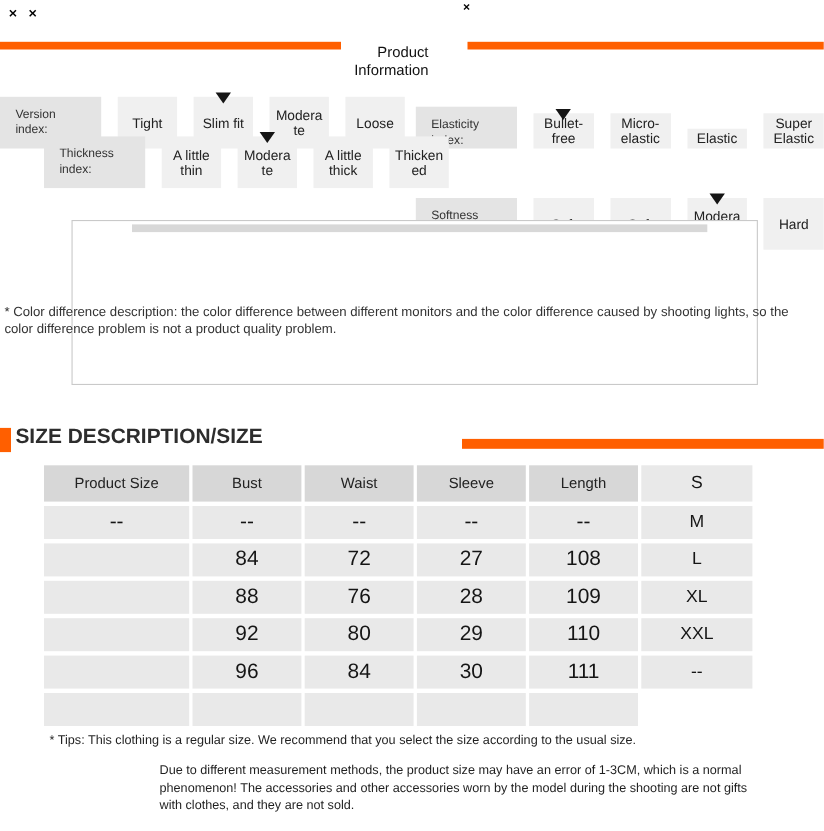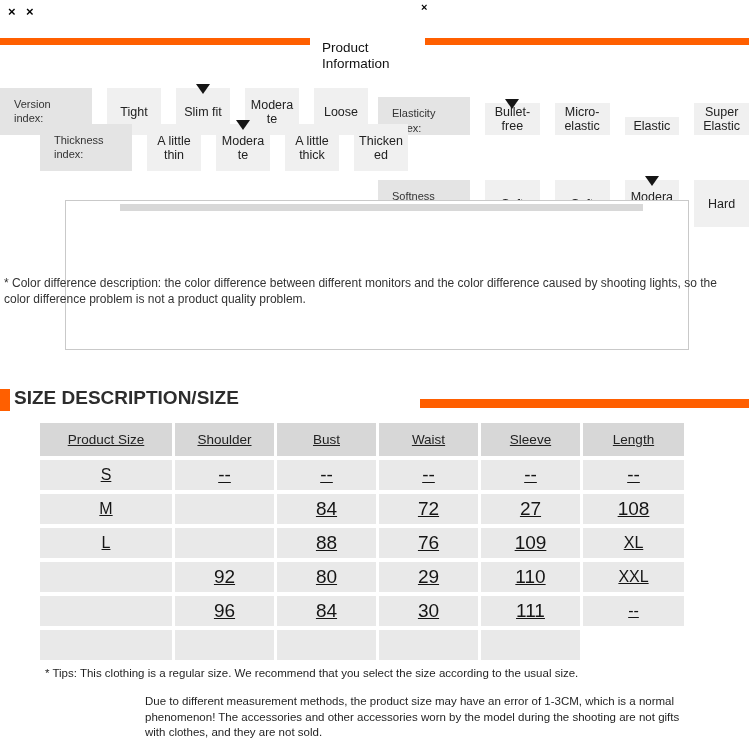--- a/index.html
+++ b/index.html
@@ -8,21 +8,21 @@
   .page { position:relative; width:749px; height:755px; background:#fff; overflow:hidden; color:#1a1a1a; }
 
   .artifact { position:absolute; font-weight:700; font-size:13px; color:#000; }
   .a1 { left:8px;  top:4px; }
   .a2 { left:26px; top:4px; }
   .a3 { left:421px; top:1px; font-size:11px; }
 
   .bar { position:absolute; top:38px; height:7px; background:#ff5f00; }
   .bar-left  { left:0; width:310px; }
   .bar-right { left:425px; width:324px; }
-  .title { position:absolute; left:322px; top:40px; font-size:13.5px; line-height:1.18; color:#111; }
+  .title { position:absolute; left:322px; top:40px; font-size:13.5px; line-height:1.18; color:#111;text-align:right; }
 
   .idx-half { position:absolute; display:flex; gap:15px; height:47px; }
   .r1l { left:0;     top:88px;  width:368px; }
   .r1r { left:378px; top:88px;  width:371px;align-items:flex-end; }
   .r2l { left:0;     top:124px; width:368px;margin-left:40px; }
   .r2r { left:378px; top:140px; width:371px;margin-top:40px; }
   .idx-label { width:92px; flex:none; background:#e4e4e4; font-size:11px; line-height:1.3; padding:9px 0 0 14px; color:#333; }
   .idx-val { flex:1; background:#f0f0f0; position:relative; display:flex; align-items:center; justify-content:center;
              text-align:center; font-size:12.5px; line-height:1.12; padding:2px 5px; color:#222; overflow-wrap:anywhere; }
   .marker { position:absolute; top:-4px; left:50%; margin-left:-7px; width:0; height:0;
@@ -33,21 +33,21 @@
   .model-strip { margin:3px 45px 0 54px; height:7px; background:#d8d8d8; }
   .color-note { position:absolute; left:4px; top:276px; width:741px; font-size:12px; line-height:1.32; color:#333; }
 
   .size-accent-left  { position:absolute; left:0; top:389px; width:10px; height:22px; background:#ff5f00; }
   .size-heading { position:absolute; left:14px; top:387px; font-size:19px; font-weight:700; color:#2d2d2d; }
   .size-accent-right { position:absolute; left:420px; top:399px; width:329px; height:9px; background:#ff5f00; }
 
   .size-table { position:absolute; left:40px; top:423px; width:646px; display:grid;
                 grid-template-columns:132px 99px 99px 99px 99px 101px;
                 grid-template-rows:33px repeat(6, 30px); gap:4px 3px; }
-  .cell { display:flex; align-items:center; justify-content:center;text-decoration:underline; }
+  .cell { display:flex; align-items:center; justify-content:center; }
   .th { background:#d7d7d7; font-size:13.5px; color:#222; }
   .td { background:#e9e9e9; font-size:19px; color:#151515; }
   .td.size-name { font-size:16px; }
 
   .tips { position:absolute; left:45px; top:666px; width:540px; font-size:11.5px; line-height:1.35; color:#1f1f1f; }
   .note { position:absolute; left:145px; top:694px; width:548px; font-size:11.5px; line-height:1.35; color:#1f1f1f; }
 </style>
 </head>
 <body>
 
@@ -149,21 +149,20 @@
   </div>
 
   <div class="color-note">* Color difference description: the color difference between different monitors and the color difference caused by shooting lights, so the color difference problem is not a product quality problem.</div>
 
   <div class="size-accent-left"></div>
   <div class="size-heading">SIZE DESCRIPTION/SIZE</div>
   <div class="size-accent-right"></div>
 
   <div class="size-table">
     <div class="cell th">Product Size</div>
-    <div class="cell th">Shoulder</div>
     <div class="cell th">Bust</div>
     <div class="cell th">Waist</div>
     <div class="cell th">Sleeve</div>
     <div class="cell th">Length</div>
 
     <div class="cell td size-name">S</div>
     <div class="cell td">--</div>
     <div class="cell td">--</div>
     <div class="cell td">--</div>
     <div class="cell td">--</div>
@@ -173,20 +172,21 @@
     <div class="cell td"></div>
     <div class="cell td">84</div>
     <div class="cell td">72</div>
     <div class="cell td">27</div>
     <div class="cell td">108</div>
 
     <div class="cell td size-name">L</div>
     <div class="cell td"></div>
     <div class="cell td">88</div>
     <div class="cell td">76</div>
+    <div class="cell td">28</div>
     <div class="cell td">109</div>
 
     <div class="cell td size-name">XL</div>
     <div class="cell td"></div>
     <div class="cell td">92</div>
     <div class="cell td">80</div>
     <div class="cell td">29</div>
     <div class="cell td">110</div>
 
     <div class="cell td size-name">XXL</div>

